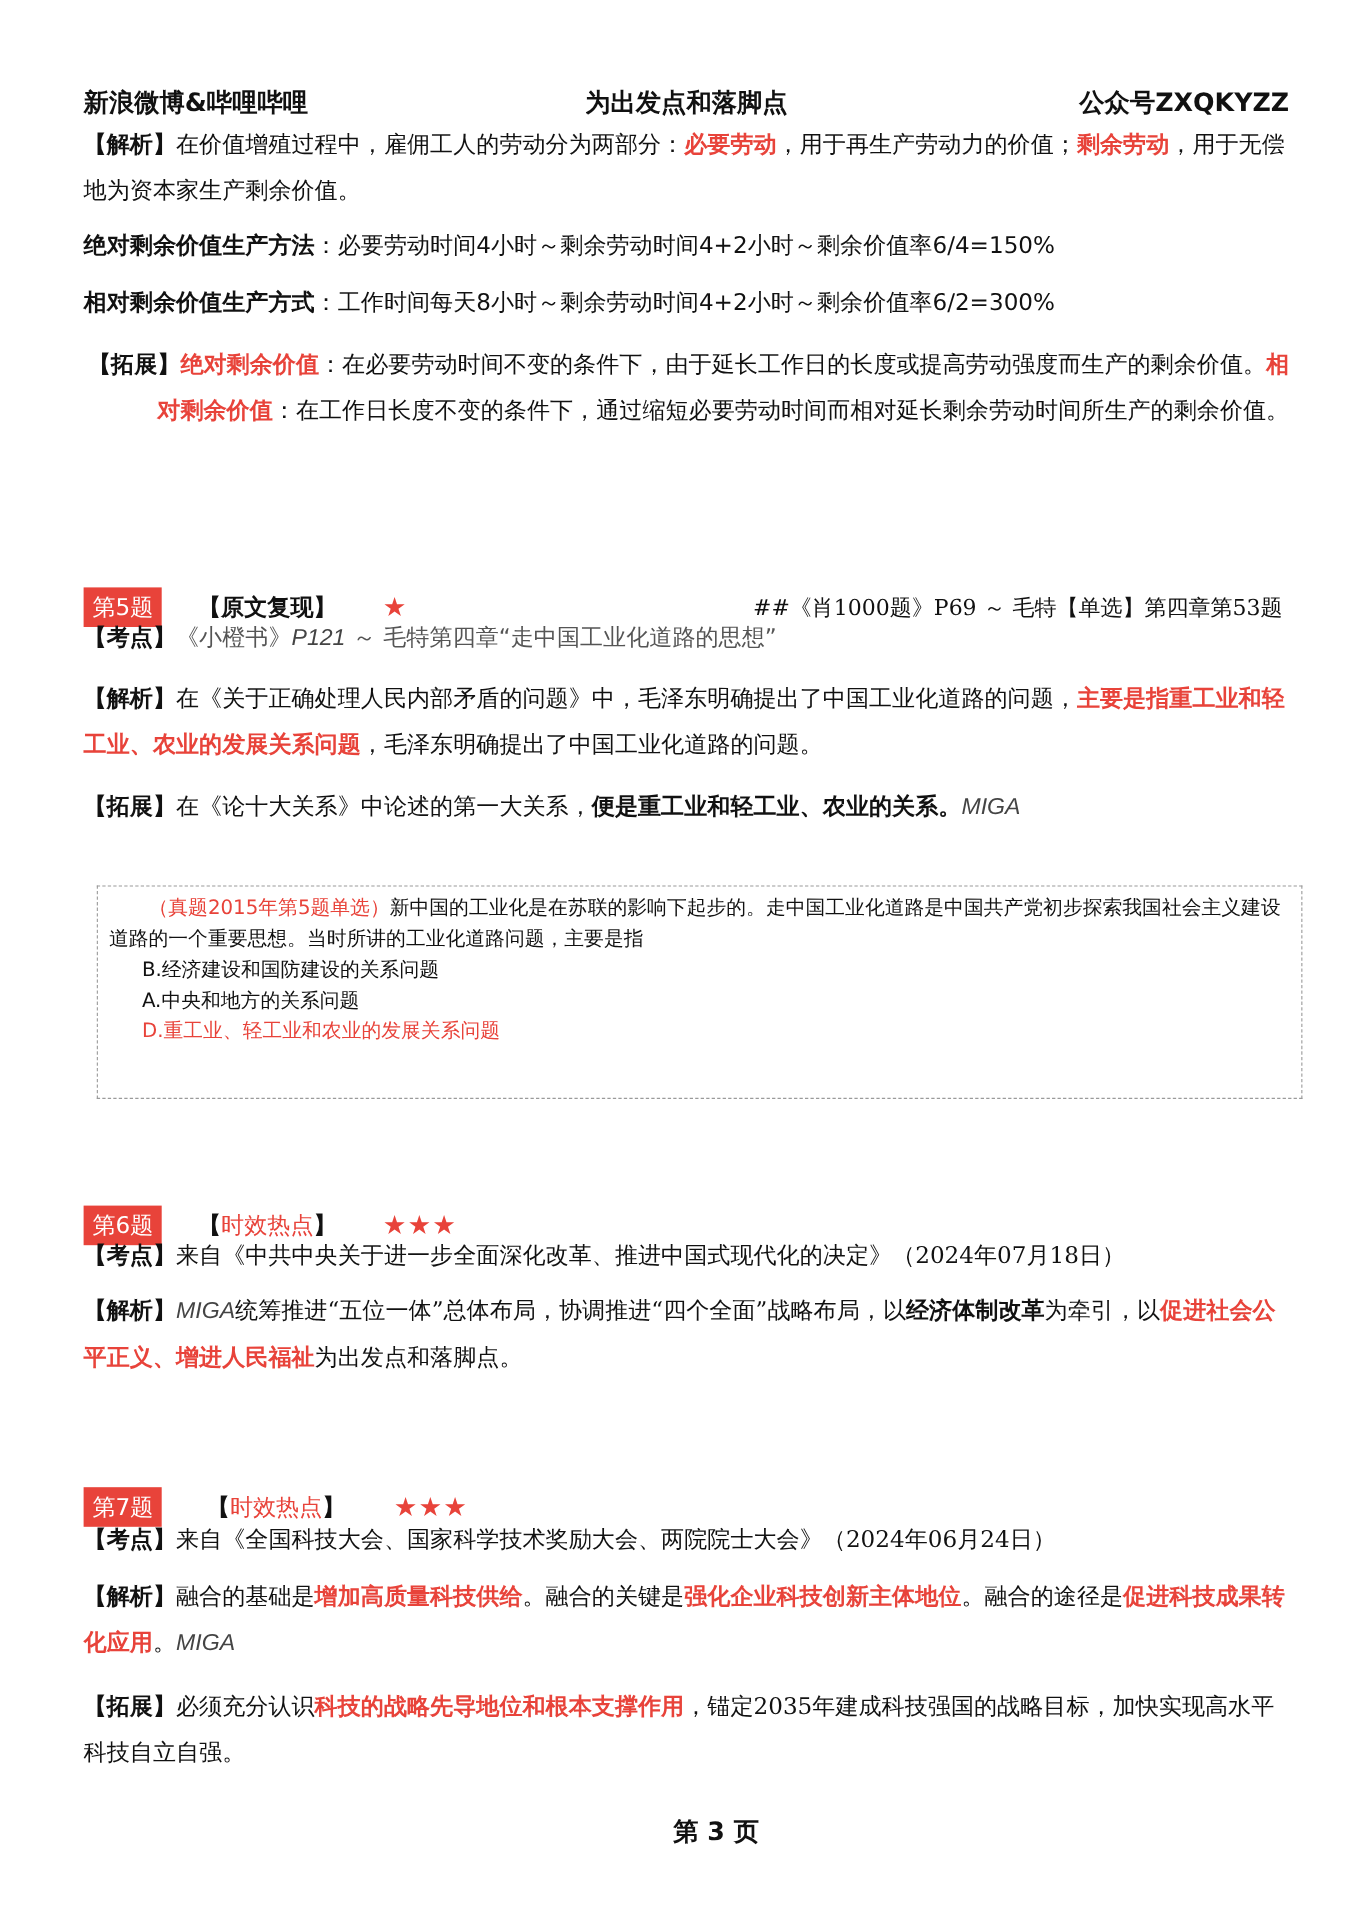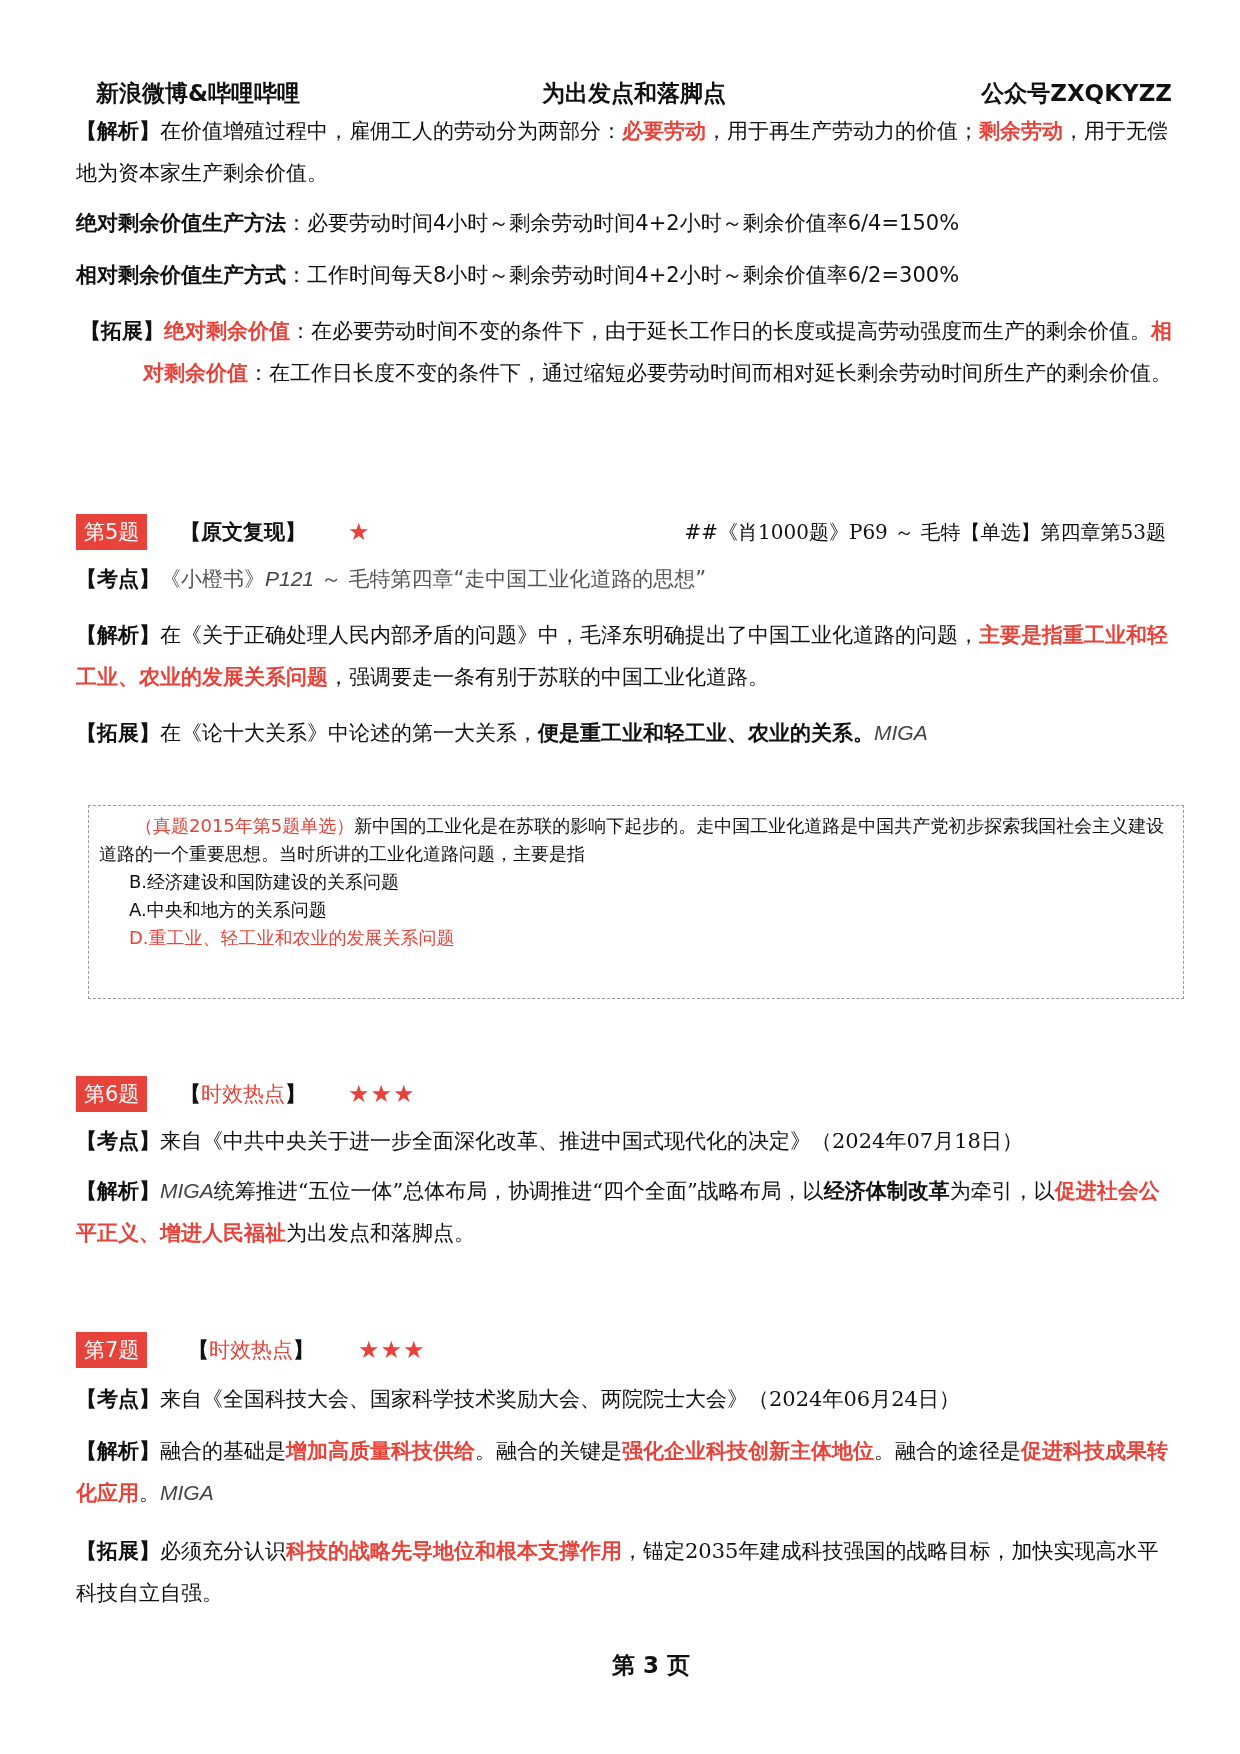--- a/index.html
+++ b/index.html
@@ -1,33 +1,33 @@
 <!DOCTYPE html>
 <html><head>
 <meta charset="utf-8">
 <style>
   html, body { margin: 0; padding: 0; background: #ffffff; }
   body { width: 1240px; height: 1754px; position: relative; overflow: hidden;
          font-family: "DejaVu Sans", "Liberation Sans", sans-serif; color: #111; }
   .page { position: absolute; left: 76px; top: 0; width: 1096px; }
   .hdr { position: absolute; top: 78px; left: 0; width: 1096px; height: 36px;
          font-weight: bold; font-size: 23px; }
-  .hdr span { position: absolute; top: 0; margin-left: 20px; }
+  .hdr span { position: absolute; top: 0; }
   .hdr .l { left: 0; }
   .hdr .c { left: 0; right: 0; text-align: center; }
   .hdr .r { right: 0; }
   .blk { position: absolute; left: 0; width: 1096px; font-size: 21px; line-height: 42px; }
   .serif { font-family: "DejaVu Serif", "Liberation Serif", serif; }
   .lbl { font-weight: bold; font-family: "DejaVu Sans", sans-serif; }
   .red { color: #e8433a; }
   .redb { color: #e8433a; font-weight: bold; font-family: "DejaVu Sans", sans-serif; }
   .bold { font-weight: bold; font-family: "DejaVu Sans", sans-serif; }
   .it { font-style: italic; font-family: "Liberation Sans", sans-serif; color: #444; }
   .sans { font-family: "DejaVu Sans", sans-serif; }
-  .qhead { position: absolute; left: 0; width: 1096px; height: 38px; font-size: 21px; }
+  .qhead { position: absolute; left: 0; width: 1096px; height: 38px; font-size: 21px; margin-top: 20px; }
   .badge { position: absolute; left: 0; top: 0; background: #e8433a; color: #fff;
            font-size: 21px; padding: 2px 8px; height: 32px; line-height: 32px;
            font-family: "DejaVu Sans", sans-serif; }
   .tag { position: absolute; left: 104px; top: 2px; font-weight: bold; line-height: 32px; }
   .stars { position: absolute; top: 2px; color: #e8433a; font-size: 24px; line-height: 32px; letter-spacing: 1px; }
   .ref { position: absolute; right: 6px; top: 2px; line-height: 32px; font-size: 20px; }
   .dbox { position: absolute; left: 12px; top: 805px; width: 1094px; height: 192px;
           border: 1.5px dashed #9a9a9a; font-size: 18px; line-height: 28px;
           font-family: "DejaVu Sans", sans-serif; }
   .dbox .inner { padding: 6px 8px 0 10px; }
@@ -66,21 +66,21 @@
     <span class="tag">【原文复现】</span>
     <span class="stars" style="left:272px;">★</span>
     <span class="ref serif">##《肖1000题》P69 ～ 毛特【单选】第四章第53题</span>
   </div>
 
   <div class="blk" style="top:558px;">
     <span class="lbl">【考点】</span><span style="color:#555">《小橙书》</span><span class="it">P121</span><span style="color:#555"> ～ 毛特第四章“走中国工业化道路的思想”</span>
   </div>
 
   <div class="blk serif" style="top:614px;">
-    <span class="lbl">【解析】</span><span>在《关于正确处理人民内部矛盾的问题》中，毛泽东明确提出了中国工业化道路的问题，</span><span class="redb">主要是指重工业和轻工业、农业的发展关系问题</span><span>，强调要走一条有别于苏联的中国工业化道路。</span>
+    <span class="lbl">【解析】</span><span>在《关于正确处理人民内部矛盾的问题》中，毛泽东明确提出了中国工业化道路的问题，</span><span class="redb">主要是指重工业和轻工业、农业的发展关系问题</span><span>，毛泽东明确提出了中国工业化道路的问题。</span>
   </div>
 
   <div class="blk serif" style="top:712px;">
     <span class="lbl">【拓展】</span><span>在《论十大关系》中论述的第一大关系，</span><span class="bold">便是重工业和轻工业、农业的关系。</span><span class="it">MIGA</span>
   </div>
 
   <div class="dbox">
     <div class="inner">
       <div style="text-indent:36px;"><span class="red">（<span>真题2015年第5题单选</span>）</span><span>新中国的工业化是在苏联的影响下起步的。走中国工业化道路是中国共产党初步探索我国社会主义建设道路的一个重要思想。当时所讲的工业化道路问题，主要是指</span></div>
       <div class="opt">B.经济建设和国防建设的关系问题</div>

